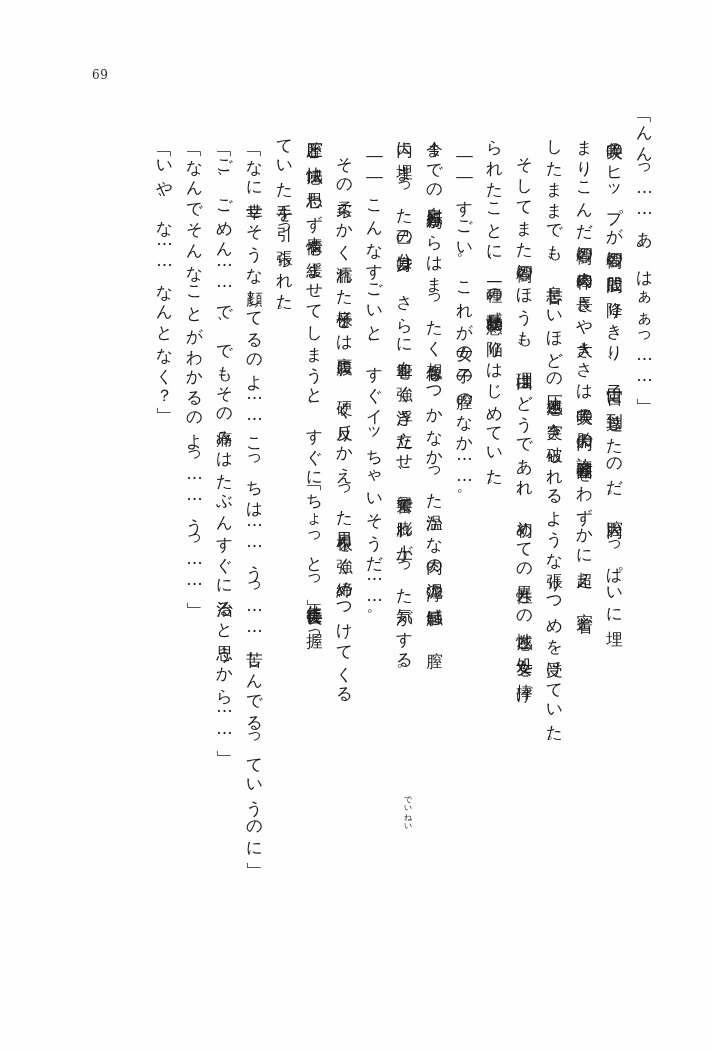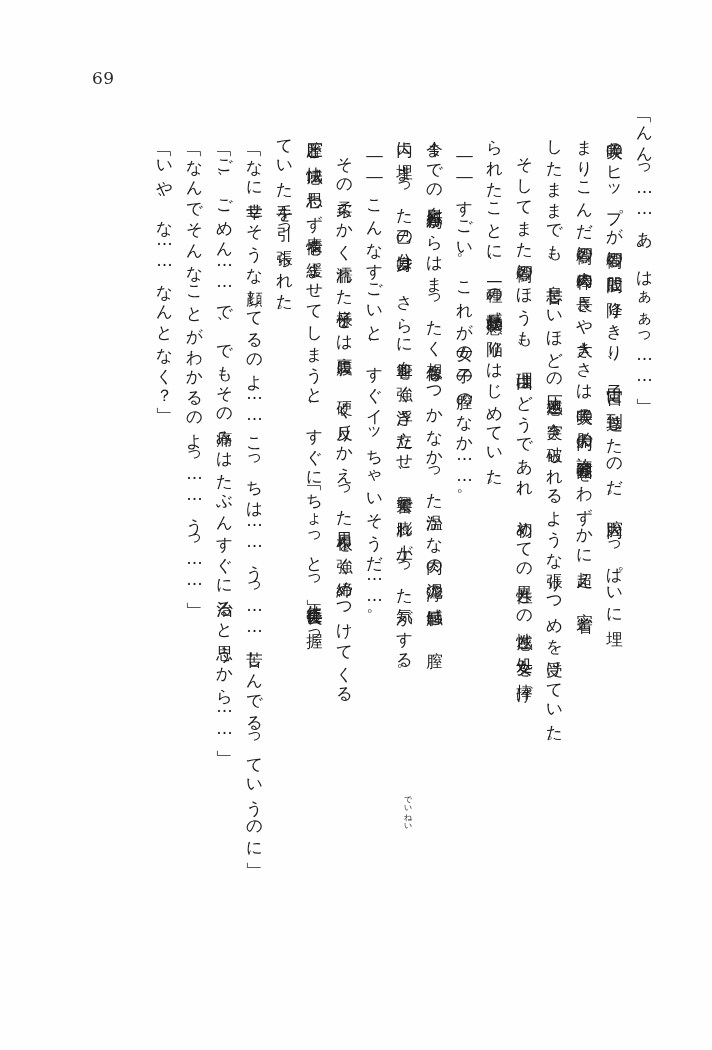--- a/index.html
+++ b/index.html
@@ -23,21 +23,21 @@
     width: 712px;
     height: 1050px;
     background: #fefefe;
   }
 
   
   #page-number {
     position: absolute;
     left: 92px;
     top: 68px;
-    font-size: 17px;
+    font-size: 12px;
     letter-spacing: 0.5px;
     color: #2b2b2b;
     font-family: "DejaVu Serif", "Liberation Serif", serif;
   }
 
   
   #body-text {
     position: absolute;
     left: 60px;
     top: 112px;

